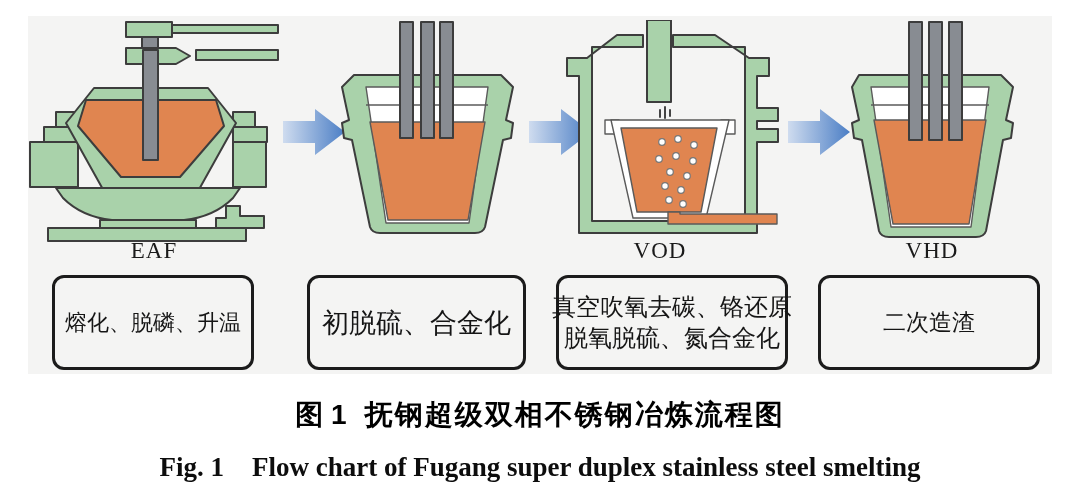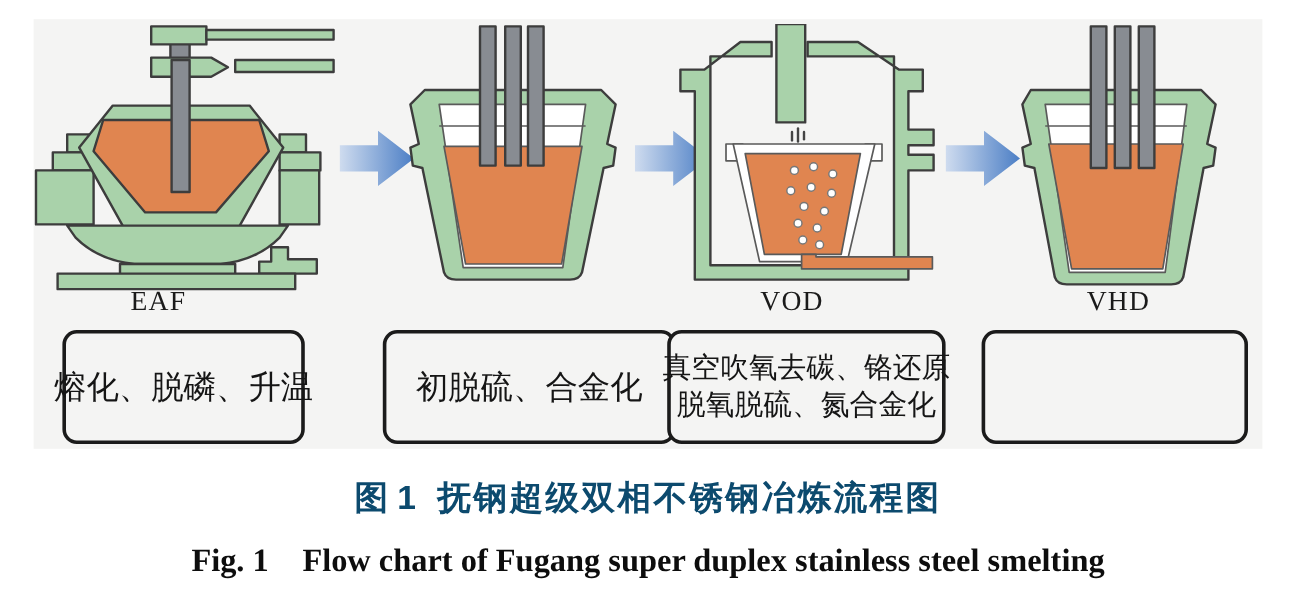--- a/index.html
+++ b/index.html
@@ -13,28 +13,28 @@
     position:absolute;top:238px;height:26px;line-height:26px;text-align:center;
     font-size:23px;letter-spacing:1px;color:#1a1a1a;
   }
   .pbox{
     position:absolute;top:275px;height:95px;box-sizing:border-box;
     border:3px solid var(--box_border,#1b1b1b);border-radius:12px;
     background:var(--panel_bg,#f4f4f3);
     display:flex;flex-direction:column;align-items:center;justify-content:center;
   }
   .pline{white-space:nowrap;font-family:"Liberation Serif","DejaVu Serif",serif;color:#151515;}
-  .pbox.b1 .pline{font-size:27px;}
+  .pbox.b1 .pline{font-size:22px;}
   .pbox.b2 .pline{font-size:27px;}
   .pbox.b3 .pline{font-size:24px;line-height:31px;}
   .pbox.b4 .pline{font-size:23px;line-height:29px;}
   .cap-zh{
     position:absolute;left:0;top:396px;width:1080px;text-align:center;
     font-family:"Liberation Sans","DejaVu Sans",sans-serif;font-weight:bold;
-    font-size:28px;letter-spacing:2px;color:#0c4a6e;
+    font-size:28px;letter-spacing:2px;color:#000000;
   }
   .cap-zh .pref{margin-right:18px;letter-spacing:0;}
   .cap-en{
     position:absolute;left:0;top:452px;width:1080px;text-align:center;
     font-family:"Liberation Serif","DejaVu Serif",serif;font-weight:bold;
     font-size:27px;color:#0d0d0d;
   }
   .cap-en .pref{margin-right:28px;}
   svg .ol{stroke:var(--outline_dark,#3d3d3d);stroke-width:2;stroke-linejoin:round;}
   svg .thin{stroke:#5a5a5a;stroke-width:1.4;stroke-linejoin:round;}
@@ -139,35 +139,36 @@
   <svg class="equip" style="left:843px;top:20px" width="182" height="222" viewBox="0 0 182 222">
     <path class="ol" d="M16,55 L158,55 L170,67 L163,100 L170,103 L168,118 L160,120 L143,211 Q141,217 133,217 L46,217 Q38,217 36,211 L19,120 L11,118 L9,103 L16,100 L9,67 Z" fill="var(--vessel_green)"></path>
     <path class="thin" d="M28,67 L146,67 L128,207 L48,207 Z" fill="#ffffff"></path>
     <line class="thin" x1="28" y1="85" x2="146" y2="85"></line>
     <path class="thin" d="M31,100 L143,100 L126,204 L50,204 Z" fill="var(--melt_orange)"></path>
     <rect class="ol" x="66" y="2" width="13" height="118" fill="var(--electrode_gray)"></rect>
     <rect class="ol" x="86" y="2" width="13" height="118" fill="var(--electrode_gray)"></rect>
     <rect class="ol" x="106" y="2" width="13" height="118" fill="var(--electrode_gray)"></rect>
   </svg>
 
-  <div class="equip-label" style="left:72px;width:120px">EAF</div>
+  <div class="equip-label" style="left:94px;width:120px">EAF</div>
   <div class="equip-label" style="left:872px;width:120px">VHD</div>
   <div class="equip-label" style="left:600px;width:120px">VOD</div>
 
   <div class="pbox b1" style="left:52px;width:202px">
     <div class="pline">熔化、脱磷、升温</div>
   </div>
-  <div class="pbox b2" style="left:319px;width:244px">
+  <div class="pbox b2" style="left:307px;width:219px">
     <div class="pline">初脱硫、合金化</div>
   </div>
   <div class="pbox b3" style="left:556px;width:232px">
     <div class="pline">真空吹氧去碳、铬还原</div>
     <div class="pline">脱氧脱硫、氮合金化</div>
   </div>
   <div class="pbox b4" style="left:818px;width:222px">
+    <div class="pline">二次造渣</div>
   </div>
 
   <div class="cap-zh">
     <span class="pref">图 1</span><span>抚钢超级双相不锈钢冶炼流程图</span>
   </div>
   <div class="cap-en">
     <span class="pref">Fig. 1</span><span>Flow chart of Fugang super duplex stainless steel smelting</span>
   </div>
 
 </div>

